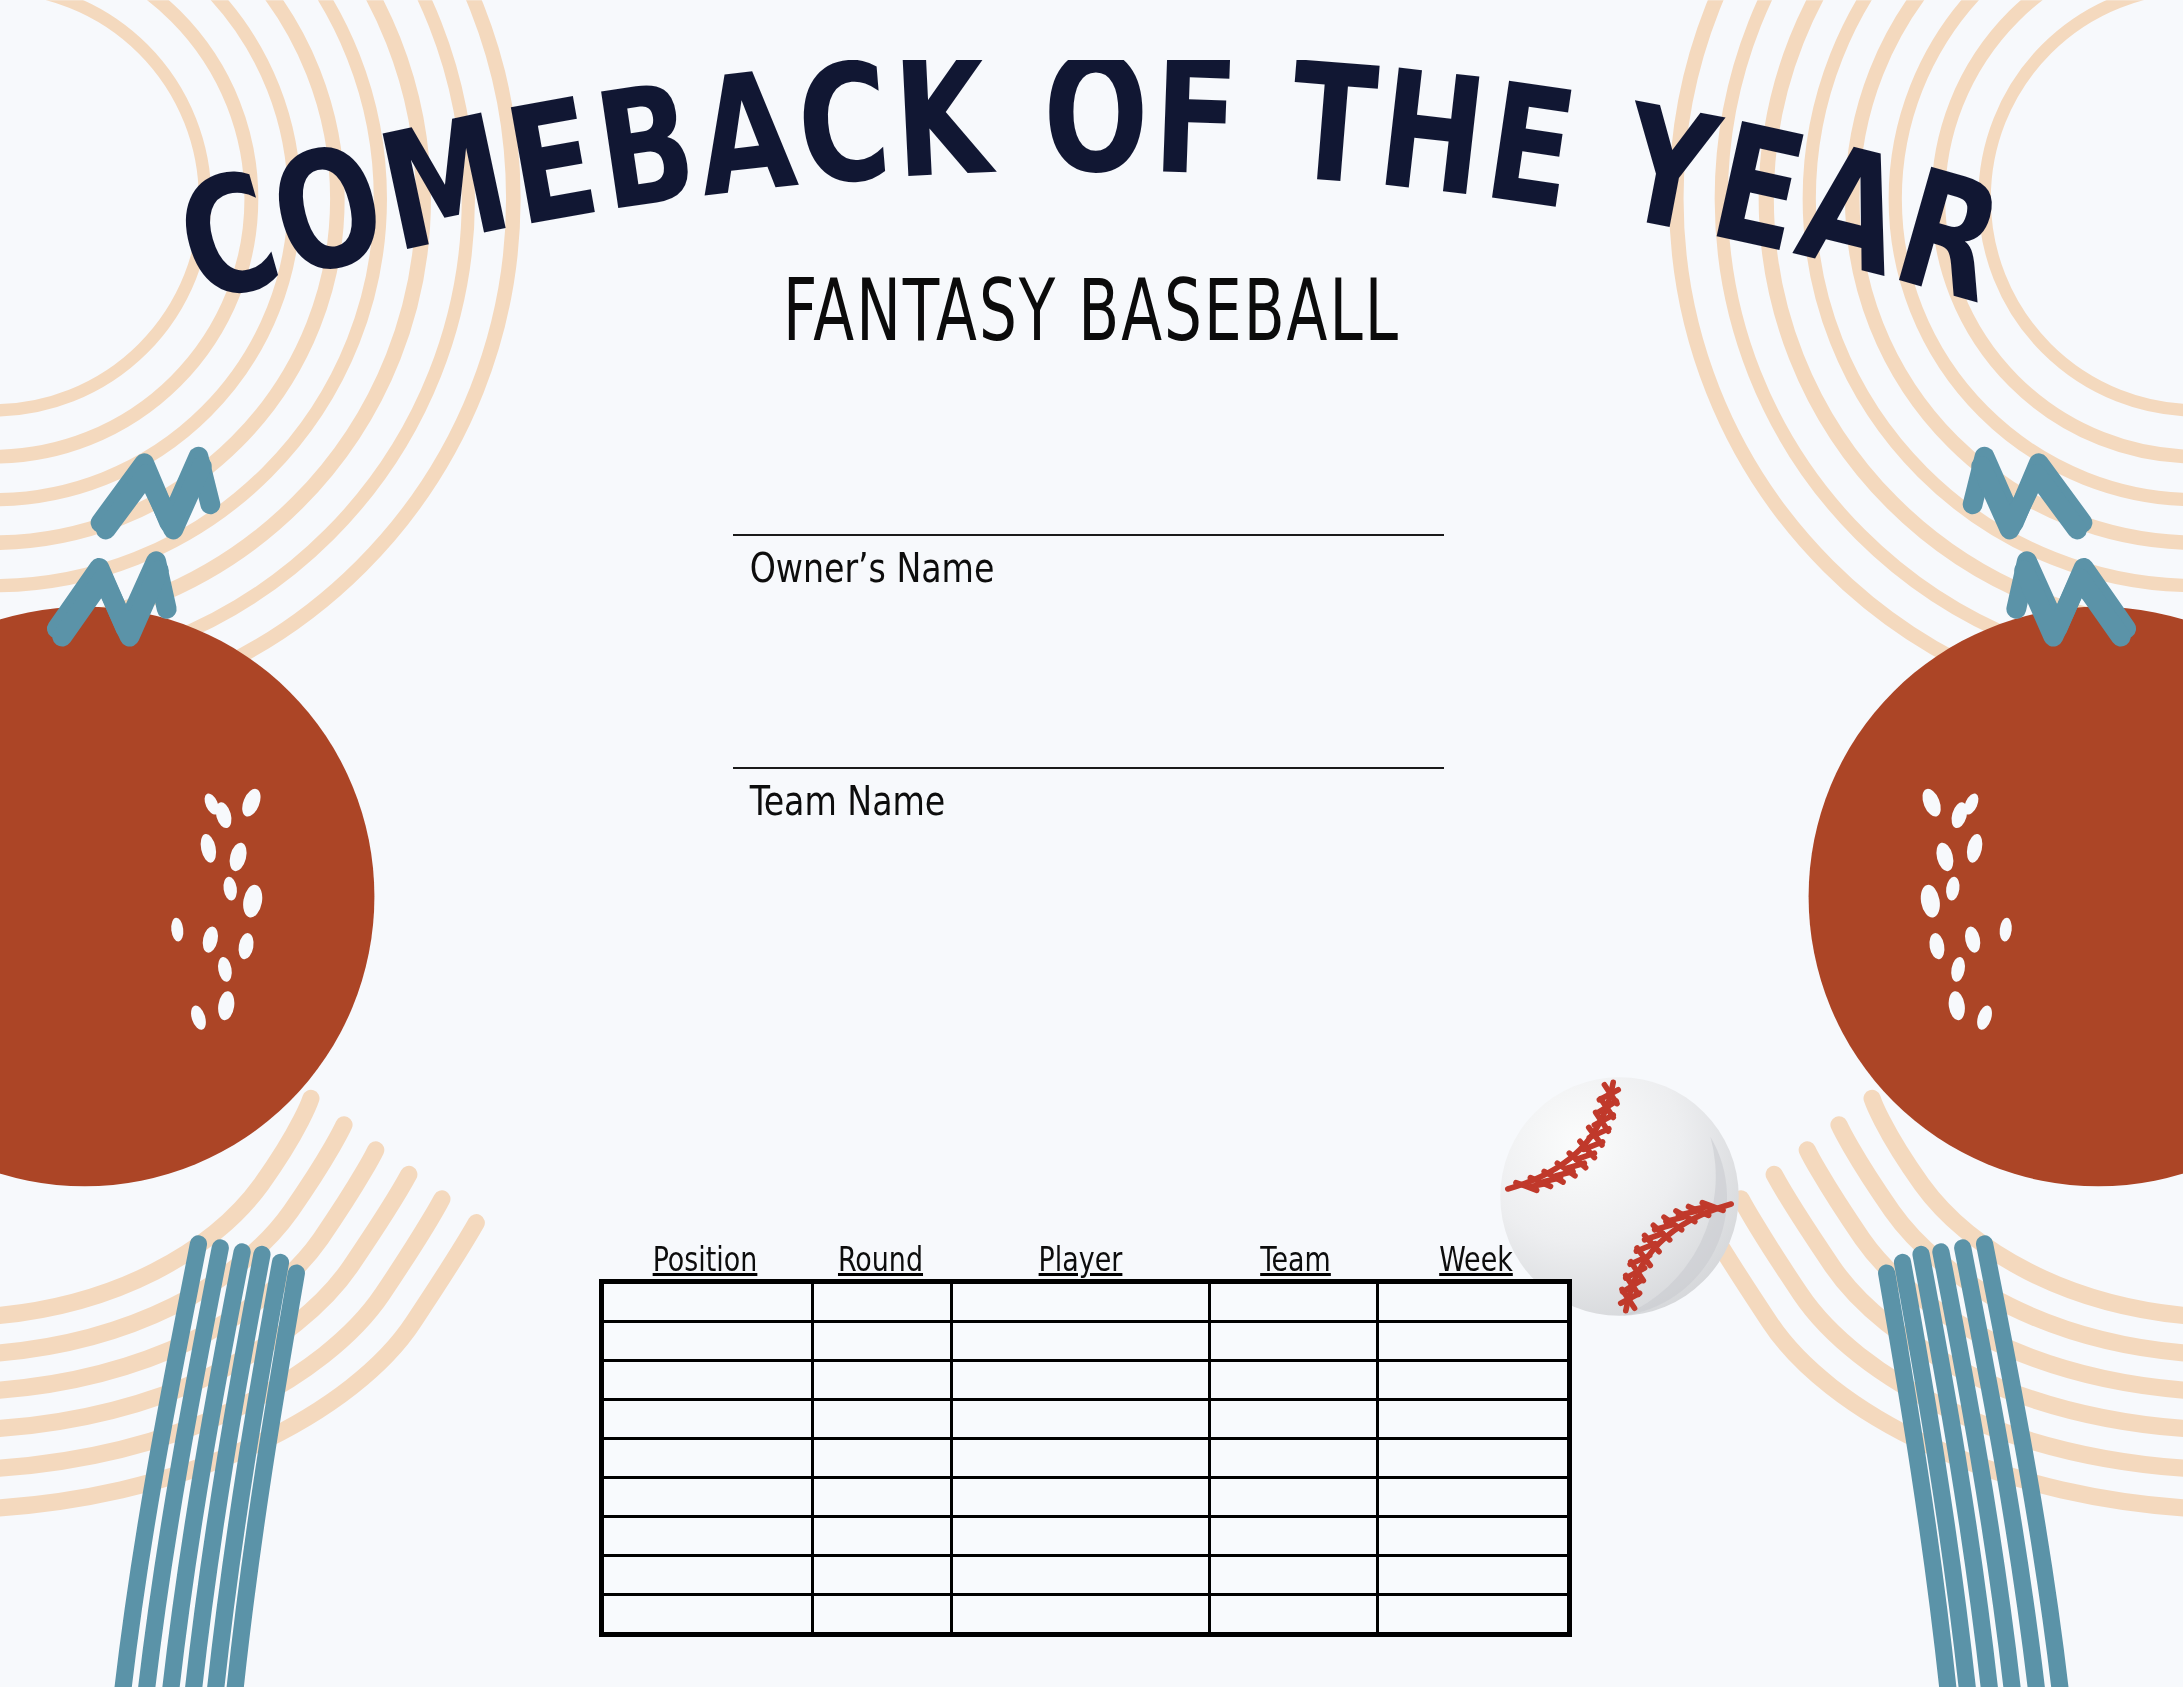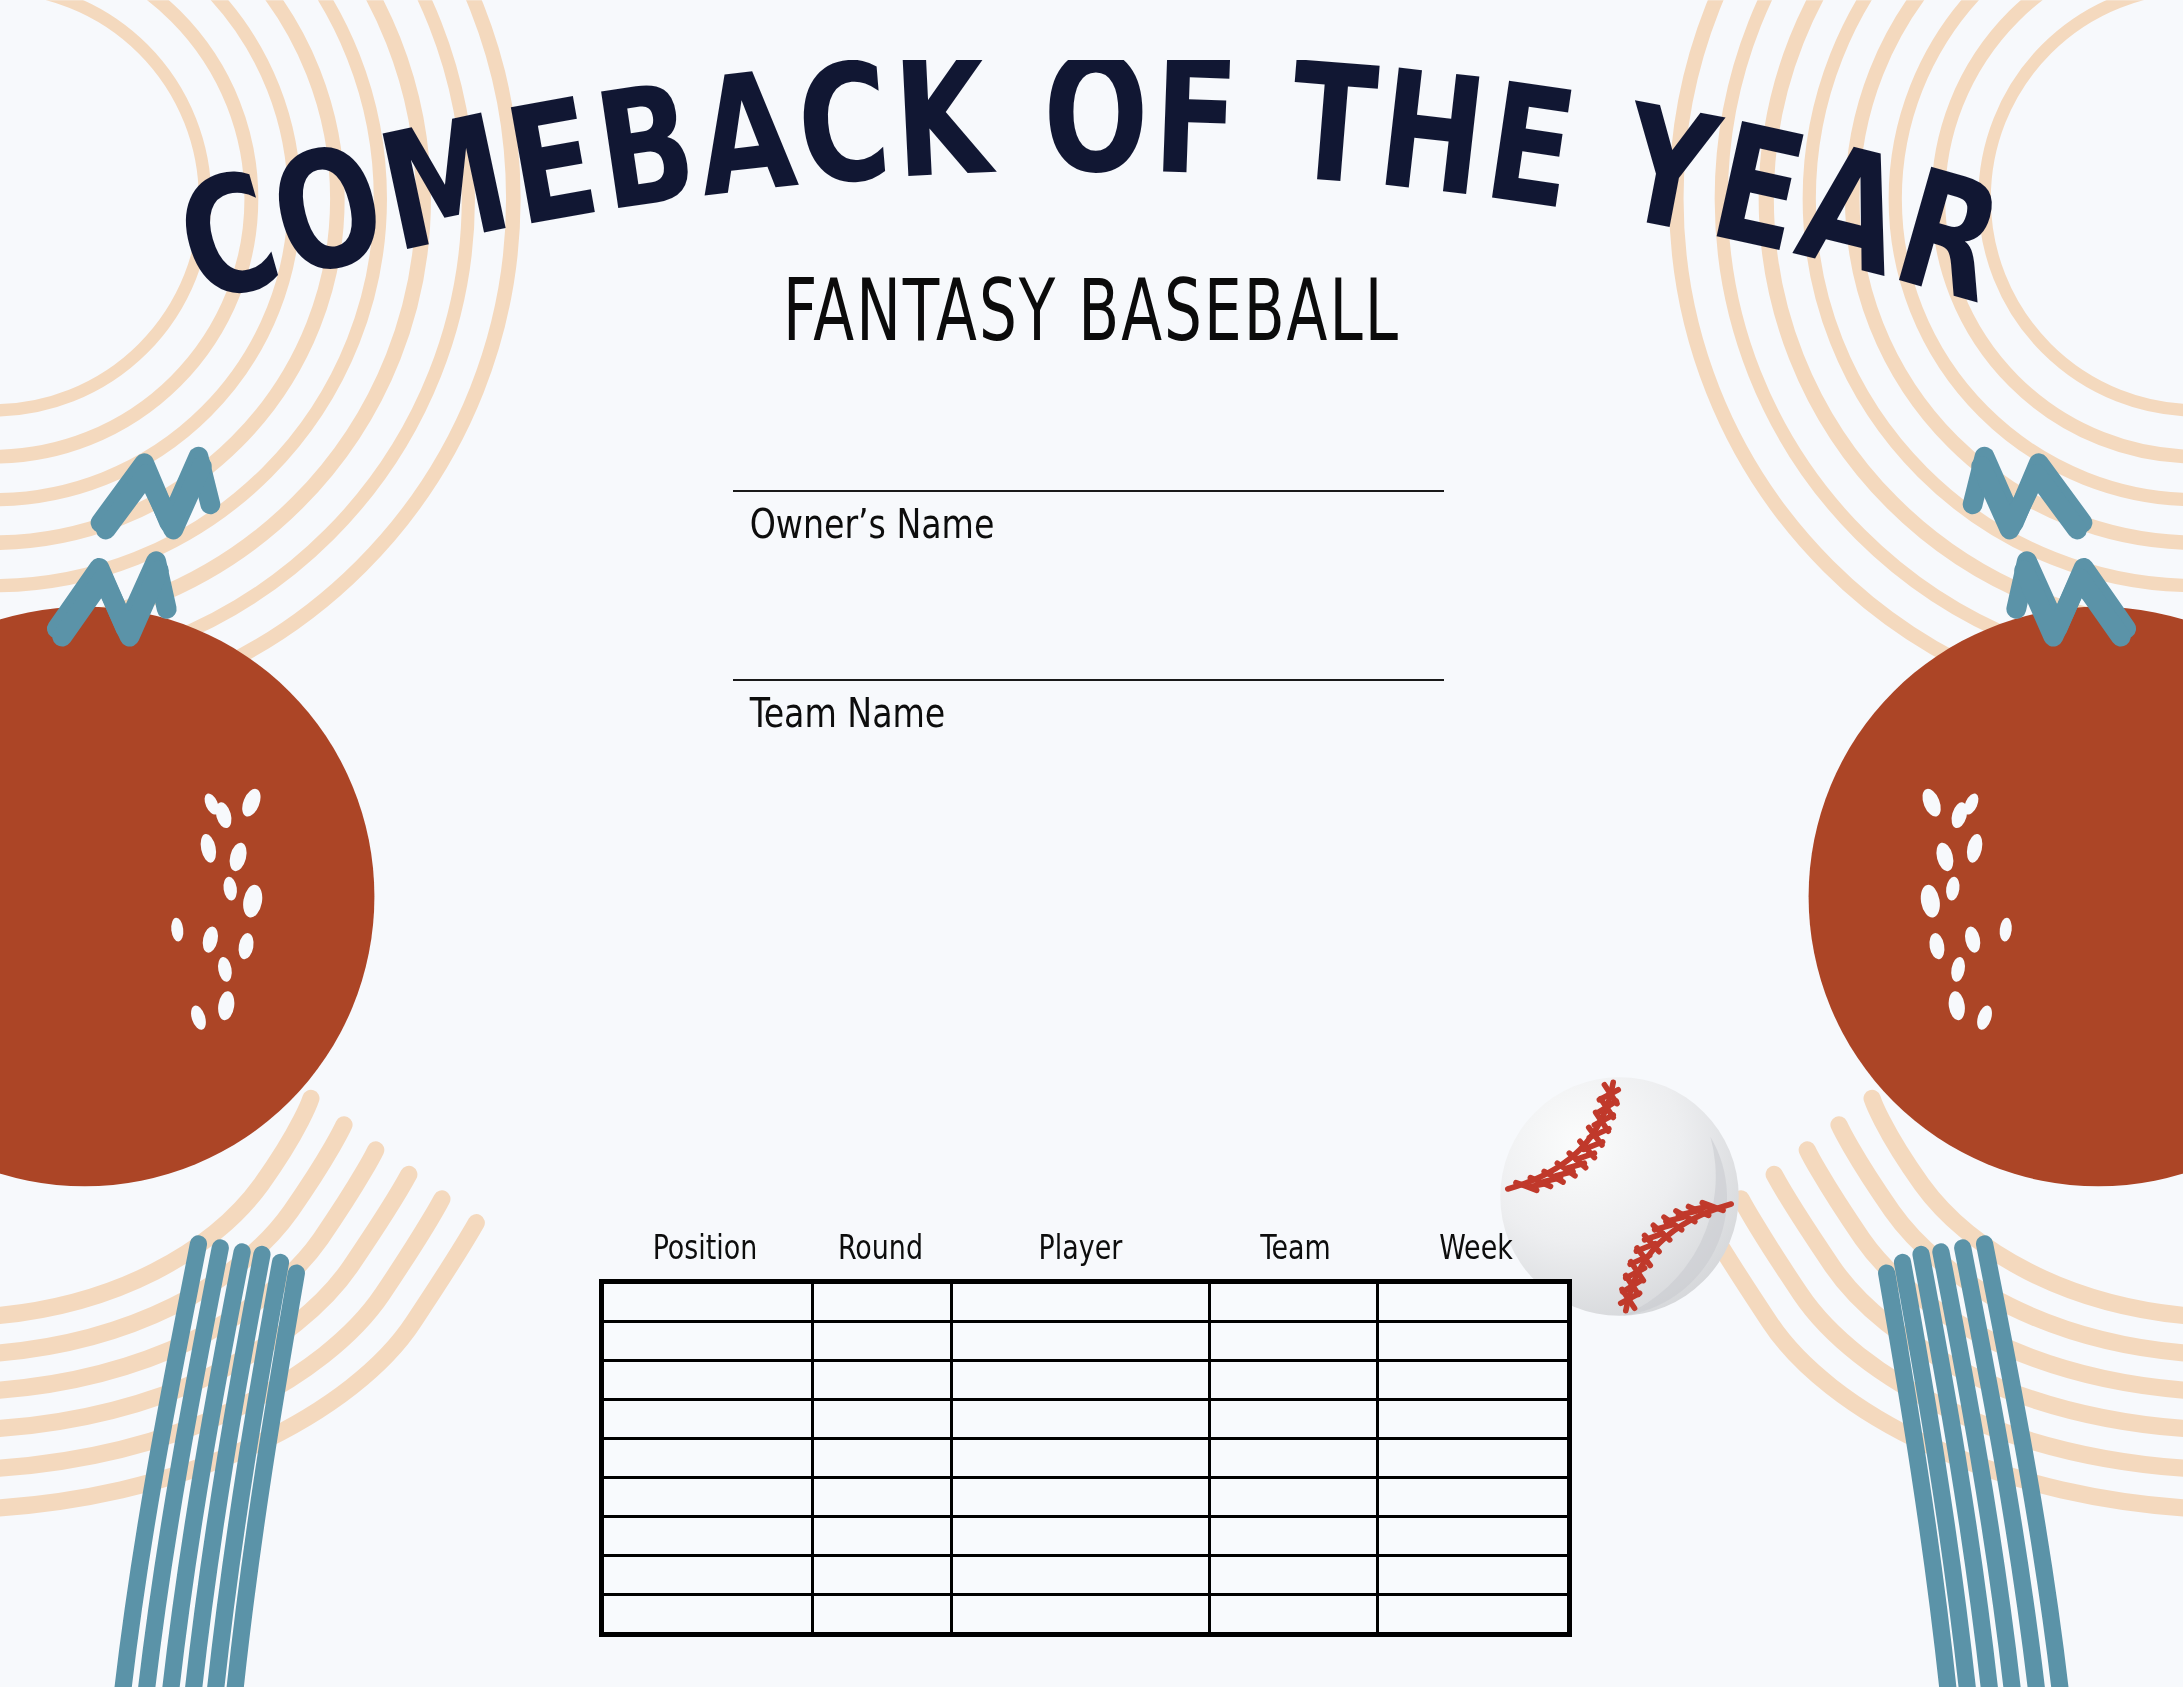--- a/index.html
+++ b/index.html
@@ -31,21 +31,21 @@
     color:#0b0b0b;
     transform:scaleX(0.78);
     transform-origin:50% 50%;
     white-space:nowrap;
   }
 
   
   .fields{
     position:absolute;left:733px;top:490px;width:715px;
   }
-  .field{position:relative;margin-bottom:8.6px;}
+  .field{position:relative;margin-bottom:8.6px;margin-top:44px;}
   .field-line{
     width:711px;height:0;
     border-top:2px solid #1a1a1a;
   }
   .field-label{
     font-family:"Liberation Sans Narrow","DejaVu Sans Condensed","Liberation Sans",sans-serif;
     font-size:41px;
     line-height:64px;
     color:#0d0d0d;
     padding-left:18.5px;
@@ -53,21 +53,22 @@
     transform-origin:0 50%;
     white-space:nowrap;
   }
   .field-gap{height:114px;}
 
   
   .table-block{position:absolute;left:599px;top:1227px;width:973px;}
   .thead{
     display:flex;
     height:52px;
-    align-items:flex-start;
+    align-items:flex-end;
+    text-decoration:underline;
   }
   .th{
     font-family:"Liberation Sans Narrow","DejaVu Sans Condensed","Liberation Sans",sans-serif;
     font-size:34px;
     line-height:40px;
     color:#0d0d0d;
     text-align:center;
     transform:scaleX(0.88);
     white-space:nowrap;
   }

